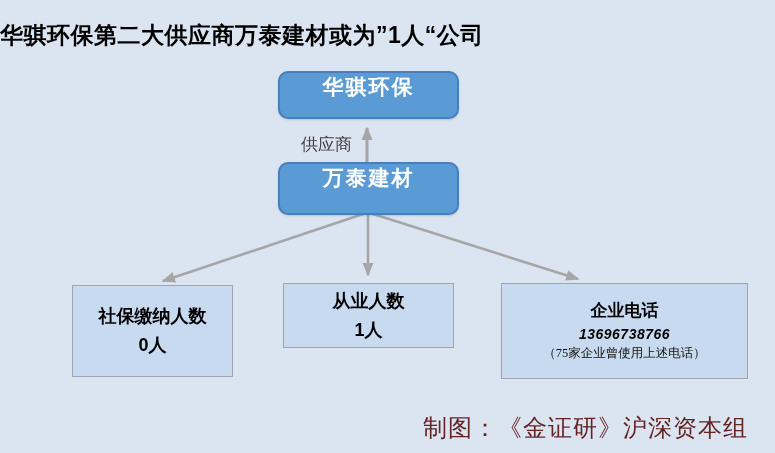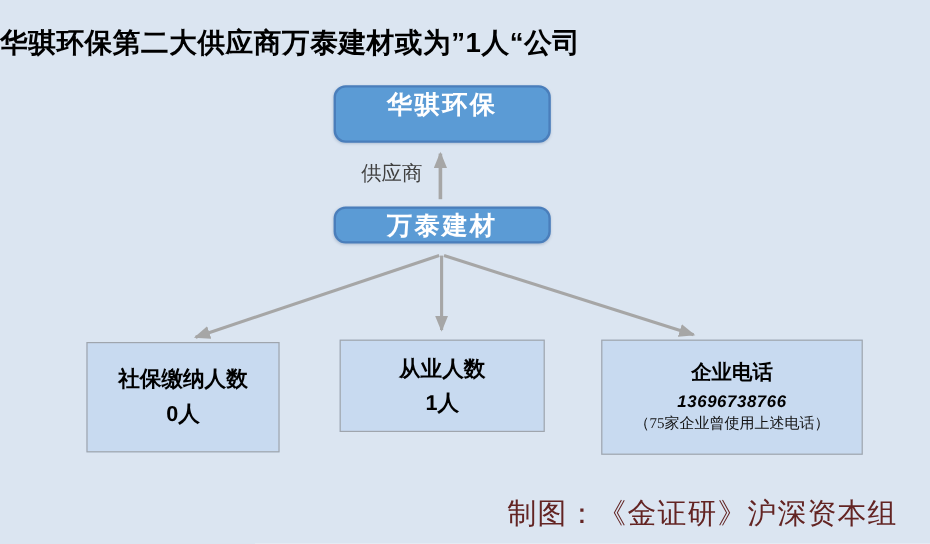--- a/index.html
+++ b/index.html
@@ -33,36 +33,36 @@
     background:var(--node-fill);
     border:2px solid var(--node-border);
     border-radius:10px;
     display:flex;align-items:flex-start;justify-content:center;
     color:#fff;font-size:21px;font-weight:bold;
     letter-spacing:2px;
     box-sizing:border-box;
     box-shadow:0 1px 2px rgba(70,100,140,.25);
   }
   .node-parent{left:278px;top:71px;width:181px;height:48px;}
-  .node-supplier{left:278px;top:172px;width:181px;height:31px;}
+  .node-supplier{left:278px;top:162px;width:181px;height:53px;}
   .edge-label{
     position:absolute;left:301px;top:133px;
     font-size:17px;color:#404040;
   }
   .leaf{
     position:absolute;
     background:var(--leaf-fill);
     border:1px solid var(--leaf-border);
     box-sizing:border-box;
     display:flex;flex-direction:column;align-items:center;justify-content:center;
     color:#000;text-align:center;
   }
   .leaf-1{left:72px;top:285px;width:161px;height:92px;}
-  .leaf-2{left:283px;top:283px;width:171px;height:77px;}
-  .leaf-3{left:501px;top:283px;width:218px;height:96px;}
+  .leaf-2{left:283px;top:283px;width:171px;height:65px;}
+  .leaf-3{left:501px;top:283px;width:247px;height:96px;}
   .leaf-line{font-size:18px;font-weight:bold;line-height:1.6;}
   .leaf-3 .leaf-line{line-height:1.45;font-size:17px;}
   .leaf-line.phone{font-size:14px;letter-spacing:0.5px;font-style:italic;}
   .leaf-line.note{
     font-size:12.5px;font-weight:normal;
     font-family:"Liberation Serif",serif;
     color:#111;line-height:1.5;letter-spacing:0;
   }
   .caption{
     position:absolute;right:27px;top:412px;

